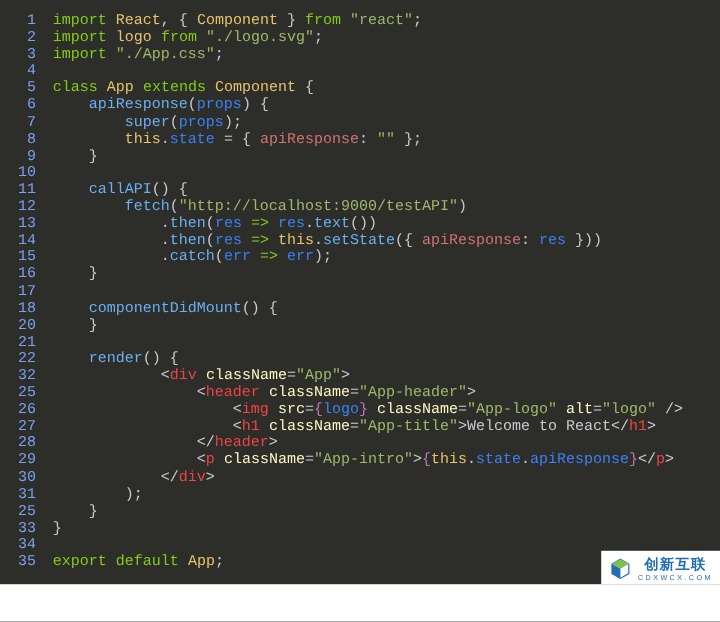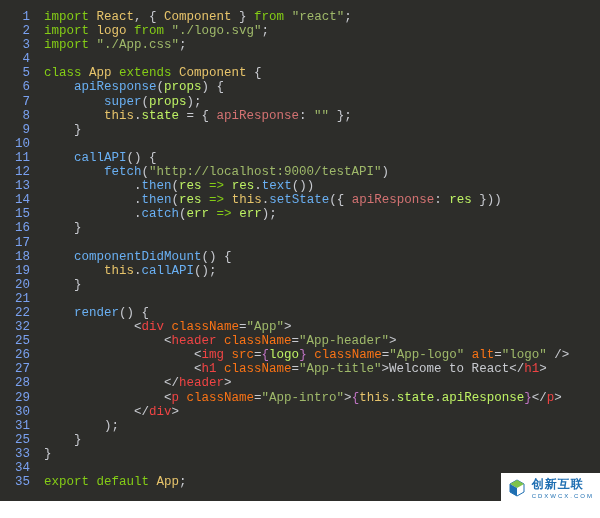--- a/index.html
+++ b/index.html
@@ -30,36 +30,37 @@
   user-select: none;
   margin-right: 14px;
 }
 .code {
   flex: 1;
   overflow: hidden;
 }
 .c-kw    { color: #84cc16; }
 .c-obj   { color: #e7c46b; }
 .c-fn    { color: #6ab0f3; }
-.c-var   { color: #bef264; }
+.c-var   { color: #3b82f6; }
 .c-str   { color: #9fb96a; }
 .c-def   { color: #c8cad0; }
 .c-prop  { color: #d37272; }
 .c-tag   { color: #ef4444; }
-.c-attr  { color: #f97316; }
+.c-attr  { color: #fef9c3; }
 .c-pink  { color: #c074c4; }
 .watermark {
   position: absolute;
   right: 0;
   bottom: 0;
   background: #fff;
   padding: 3px 6px 2px 6px;
   display: flex;
   align-items: center;
   gap: 5px;
+  text-align: center;
 }
 .watermark .logo {
   width: 20px;
   height: 20px;
 }
 .watermark .txt {
   font-family: sans-serif;
   font-size: 12px;
   font-weight: bold;
   color: #1f6fb2;
@@ -89,21 +90,20 @@
     <div class="line"><span class="ln">9</span><span class="code"><span class="c-def">    }</span></span></div>
     <div class="line"><span class="ln">10</span><span class="code"></span></div>
     <div class="line"><span class="ln">11</span><span class="code"><span class="c-def">    </span><span class="c-fn">callAPI</span><span class="c-def">() {</span></span></div>
     <div class="line"><span class="ln">12</span><span class="code"><span class="c-def">        </span><span class="c-fn">fetch</span><span class="c-def">(</span><span class="c-str">"http://localhost:9000/testAPI"</span><span class="c-def">)</span></span></div>
     <div class="line"><span class="ln">13</span><span class="code"><span class="c-def">            .</span><span class="c-fn">then</span><span class="c-def">(</span><span class="c-var">res</span><span class="c-def"> </span><span class="c-kw">=&gt;</span><span class="c-def"> </span><span class="c-var">res</span><span class="c-def">.</span><span class="c-fn">text</span><span class="c-def">())</span></span></div>
     <div class="line"><span class="ln">14</span><span class="code"><span class="c-def">            .</span><span class="c-fn">then</span><span class="c-def">(</span><span class="c-var">res</span><span class="c-def"> </span><span class="c-kw">=&gt;</span><span class="c-def"> </span><span class="c-obj">this</span><span class="c-def">.</span><span class="c-fn">setState</span><span class="c-def">({ </span><span class="c-prop">apiResponse</span><span class="c-def">: </span><span class="c-var">res</span><span class="c-def"> }))</span></span></div>
     <div class="line"><span class="ln">15</span><span class="code"><span class="c-def">            .</span><span class="c-fn">catch</span><span class="c-def">(</span><span class="c-var">err</span><span class="c-def"> </span><span class="c-kw">=&gt;</span><span class="c-def"> </span><span class="c-var">err</span><span class="c-def">);</span></span></div>
     <div class="line"><span class="ln">16</span><span class="code"><span class="c-def">    }</span></span></div>
     <div class="line"><span class="ln">17</span><span class="code"></span></div>
     <div class="line"><span class="ln">18</span><span class="code"><span class="c-def">    </span><span class="c-fn">componentDidMount</span><span class="c-def">() {</span></span></div>
-    <div class="line"><span class="ln">19</span><span class="code"><span class="c-def">        </span><span class="c-obj">this</span><span class="c-def">.</span><span class="c-fn">callAPI</span><span class="c-def">();</span></span></div>
     <div class="line"><span class="ln">20</span><span class="code"><span class="c-def">    }</span></span></div>
     <div class="line"><span class="ln">21</span><span class="code"></span></div>
     <div class="line"><span class="ln">22</span><span class="code"><span class="c-def">    </span><span class="c-fn">render</span><span class="c-def">() {</span></span></div>
     <div class="line"><span class="ln">32</span><span class="code"><span class="c-def">            &lt;</span><span class="c-tag">div</span><span class="c-def"> </span><span class="c-attr">className</span><span class="c-def">=</span><span class="c-str">"App"</span><span class="c-def">&gt;</span></span></div>
     <div class="line"><span class="ln">25</span><span class="code"><span class="c-def">                &lt;</span><span class="c-tag">header</span><span class="c-def"> </span><span class="c-attr">className</span><span class="c-def">=</span><span class="c-str">"App-header"</span><span class="c-def">&gt;</span></span></div>
     <div class="line"><span class="ln">26</span><span class="code"><span class="c-def">                    &lt;</span><span class="c-tag">img</span><span class="c-def"> </span><span class="c-attr">src</span><span class="c-def">=</span><span class="c-pink">{</span><span class="c-var">logo</span><span class="c-pink">}</span><span class="c-def"> </span><span class="c-attr">className</span><span class="c-def">=</span><span class="c-str">"App-logo"</span><span class="c-def"> </span><span class="c-attr">alt</span><span class="c-def">=</span><span class="c-str">"logo"</span><span class="c-def"> /&gt;</span></span></div>
     <div class="line"><span class="ln">27</span><span class="code"><span class="c-def">                    &lt;</span><span class="c-tag">h1</span><span class="c-def"> </span><span class="c-attr">className</span><span class="c-def">=</span><span class="c-str">"App-title"</span><span class="c-def">&gt;Welcome to React&lt;/</span><span class="c-tag">h1</span><span class="c-def">&gt;</span></span></div>
     <div class="line"><span class="ln">28</span><span class="code"><span class="c-def">                &lt;/</span><span class="c-tag">header</span><span class="c-def">&gt;</span></span></div>
     <div class="line"><span class="ln">29</span><span class="code"><span class="c-def">                &lt;</span><span class="c-tag">p</span><span class="c-def"> </span><span class="c-attr">className</span><span class="c-def">=</span><span class="c-str">"App-intro"</span><span class="c-def">&gt;</span><span class="c-pink">{</span><span class="c-obj">this</span><span class="c-def">.</span><span class="c-var">state</span><span class="c-def">.</span><span class="c-var">apiResponse</span><span class="c-pink">}</span><span class="c-def">&lt;/</span><span class="c-tag">p</span><span class="c-def">&gt;</span></span></div>
     <div class="line"><span class="ln">30</span><span class="code"><span class="c-def">            &lt;/</span><span class="c-tag">div</span><span class="c-def">&gt;</span></span></div>

